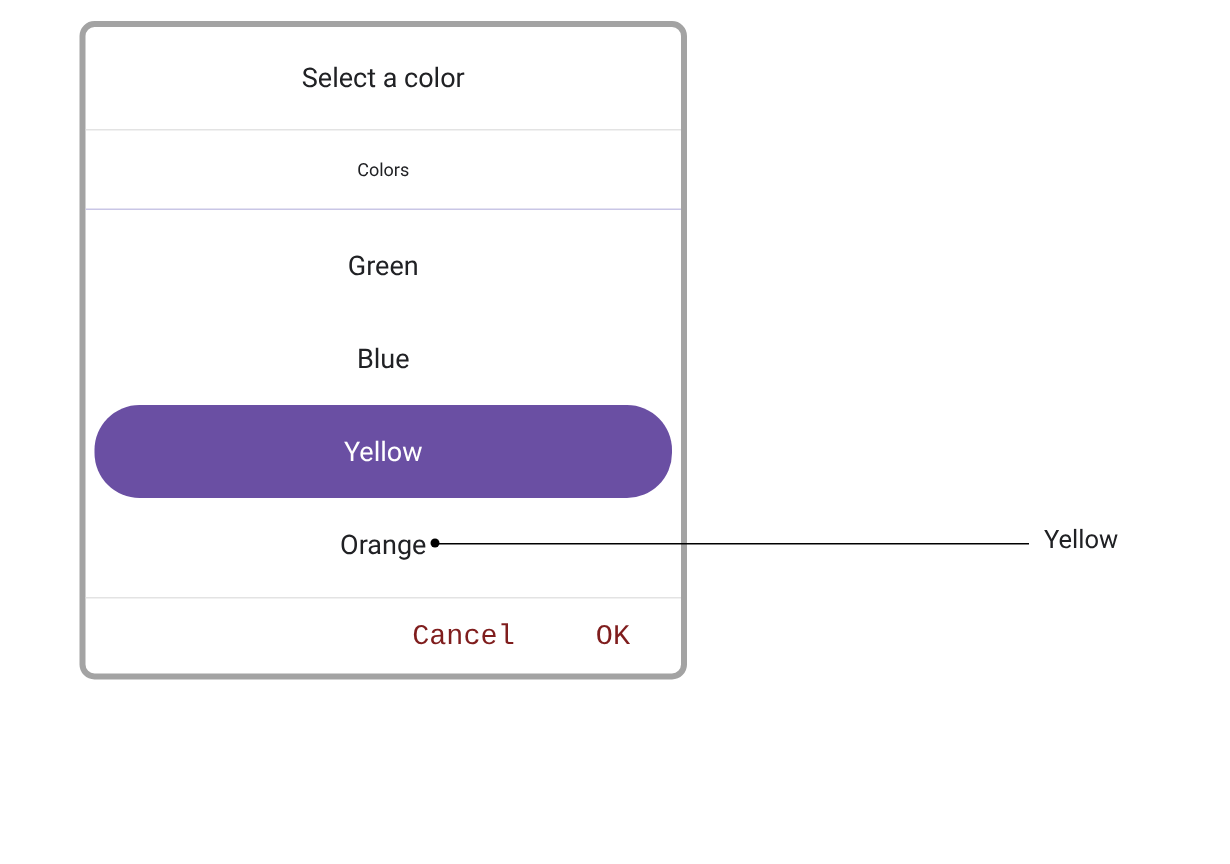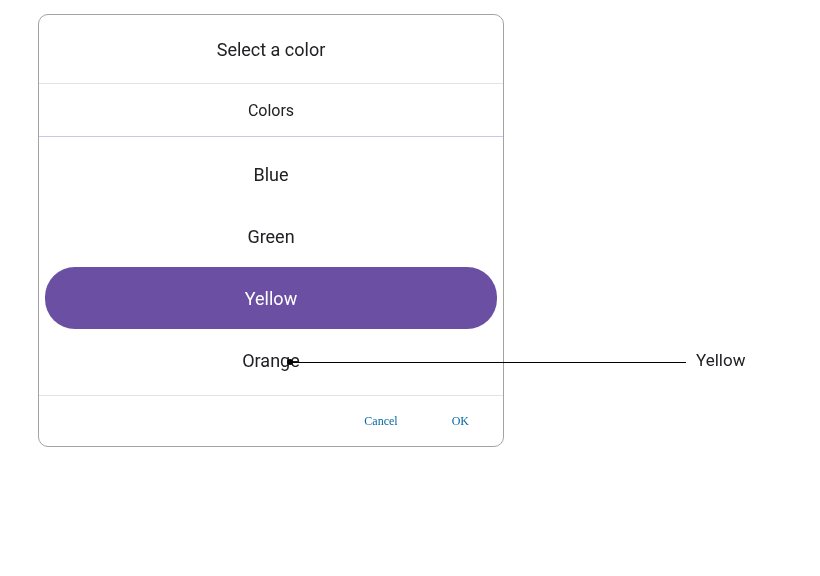--- a/index.html
+++ b/index.html
@@ -12,43 +12,43 @@
     color: #202124;
     -webkit-font-smoothing: antialiased;
   }
   .stage {
     position: relative;
     width: 820px;
     height: 576px;
   }
   .dialog {
     position: absolute;
-    left: 38px;
+    left: 53px;
     top: 14px;
-    width: 466px;
-    border: 1px solid #a3a3a3;
+    width: 405px;
+    border: 4px solid #a3a3a3;
     border-radius: 10px;
     background: #ffffff;
     box-sizing: border-box;
     overflow: hidden;
   }
   .dialog-title {
     height: 68px;
     display: flex;
     align-items: center;
     justify-content: center;
     font-size: 18px;
     border-bottom: 1px solid #e3e3e3;
   }
   .section-header {
     height: 52px;
     display: flex;
     align-items: center;
     justify-content: center;
-    font-size: 16px;
+    font-size: 12px;
     border-bottom: 1px solid #c9c6e6;
   }
   .list {
     padding: 6px 6px 4px 6px;
   }
   .item {
     height: 62px;
     display: flex;
     align-items: center;
     justify-content: center;
@@ -63,28 +63,28 @@
   .footer {
     height: 50px;
     border-top: 1px solid #e3e3e3;
     display: flex;
     align-items: center;
     justify-content: flex-end;
     padding-right: 34px;
     gap: 54px;
   }
   .footer .btn {
-    font-size: 12px;
-    color: #0369a1;
+    font-size: 19px;
+    color: #7f1d1d;
     font-weight: 500;
     cursor: pointer;
     background: none;
     border: none;
     padding: 0;
-    font-family: Liberation Serif, serif;
+    font-family: Liberation Mono, monospace;
   }
 
   
   .callout-line {
     position: absolute;
     left: 290px;
     top: 362px;
     width: 396px;
     height: 1px;
     background: #000000;
@@ -111,22 +111,22 @@
 
 <div class="stage">
 
   <div class="dialog">
 
     <div class="dialog-title">Select a color</div>
 
     <div class="section-header">Colors</div>
 
     <div class="list">
+      <div class="item">Green</div>
       <div class="item">Blue</div>
-      <div class="item">Green</div>
       <div class="item selected">Yellow</div>
       <div class="item">Orange</div>
     </div>
 
     <div class="footer">
       <button class="btn">Cancel</button>
       <button class="btn">OK</button>
     </div>
 
   </div>

